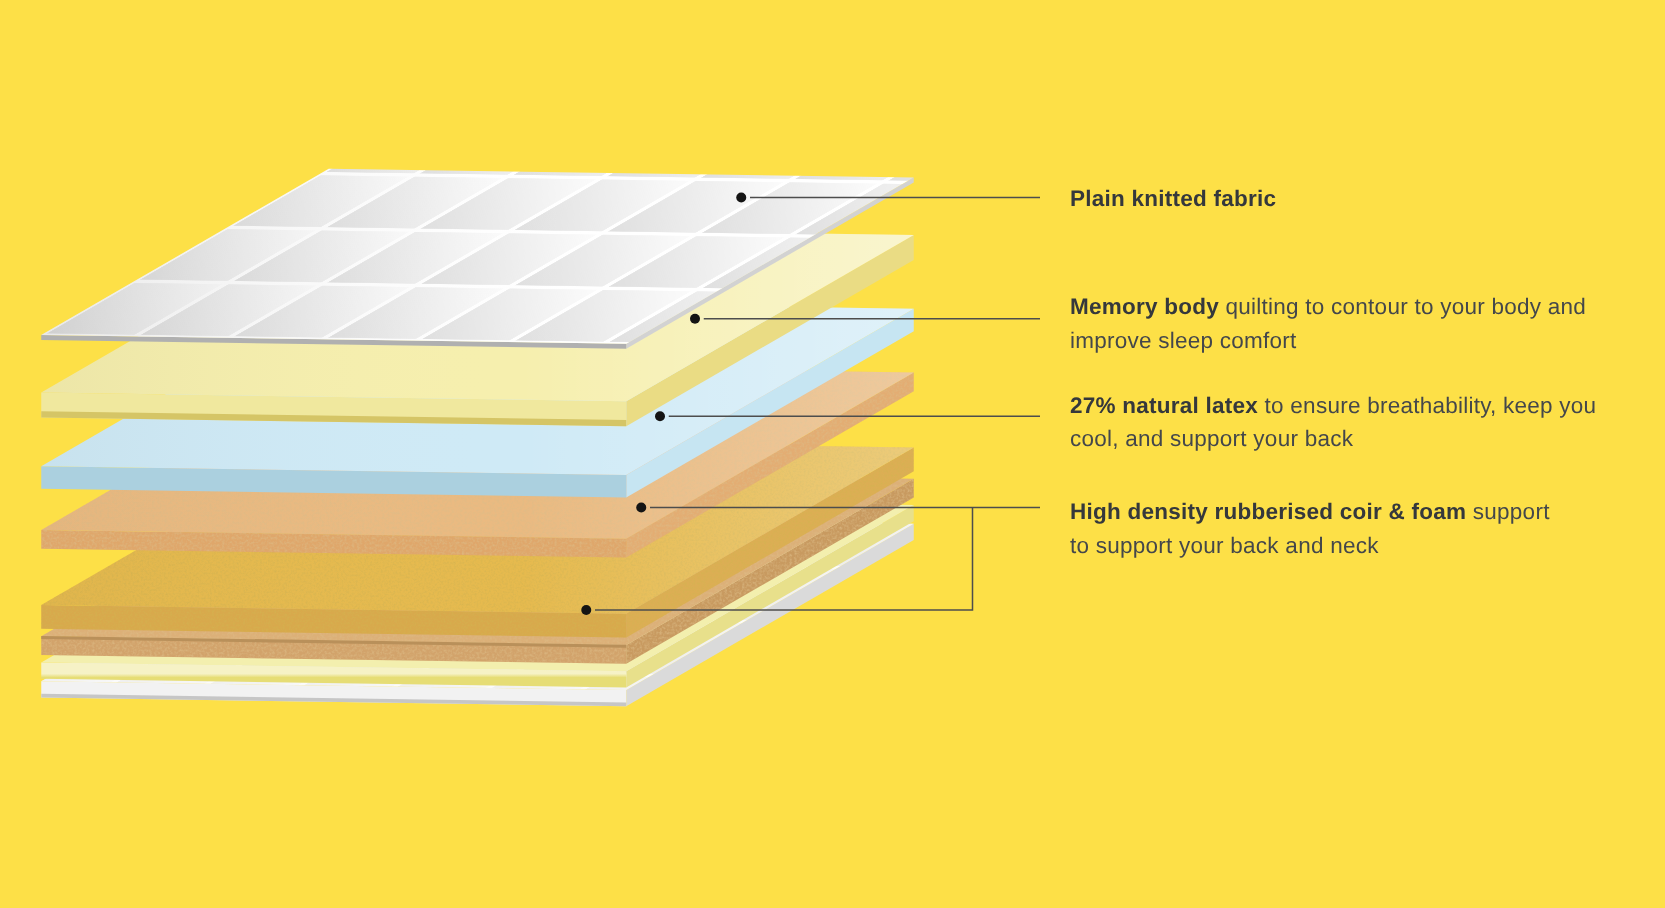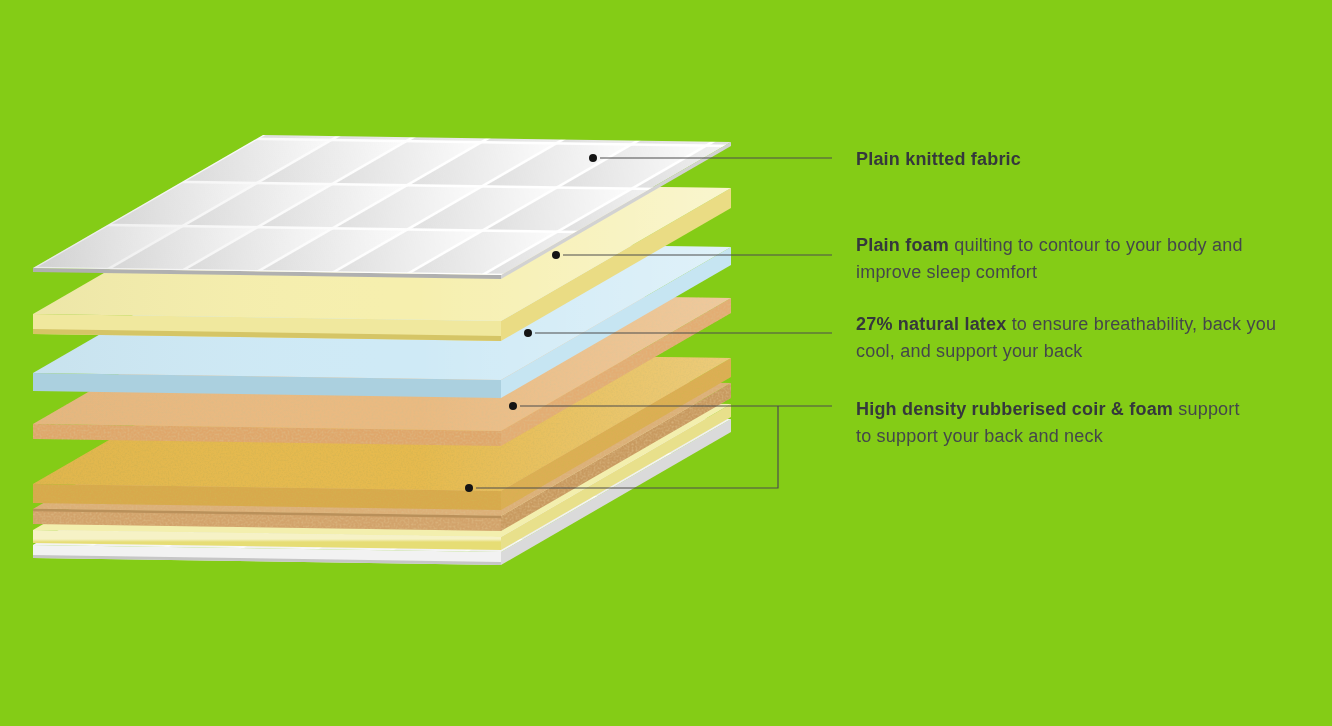--- a/index.html
+++ b/index.html
@@ -1,20 +1,20 @@
 <!DOCTYPE html>
 <html><head>
 <meta charset="utf-8">
 <style>
   html,body{margin:0;padding:0;}
   body{
     width:1332px;height:726px;background:#ffffff;overflow:hidden;
     font-family:"Liberation Sans","DejaVu Sans",sans-serif;
   }
-  .stage{position:relative;width:1332px;height:726px;background:#84cc16;}
+  .stage{position:relative;width:1332px;height:726px;background:#fde047;}
   .diagram-svg{position:absolute;left:0;top:0;}
   .callout{
     position:absolute;left:856px;width:480px;
     font-size:18px;line-height:27px;letter-spacing:.2px;
     color:#44474b;
   }
   .callout p{margin:0;padding:0;}
   .callout b{font-weight:700;color:#35383c;}
 </style>
 </head>
@@ -139,25 +139,25 @@
       <circle cx="513" cy="406" r="4" fill="#141414"></circle>
       <circle cx="469" cy="488" r="4" fill="#141414"></circle>
     </g>
   </svg>
 
   <div>
     <div class="callout" style="top:146px">
       <p><b>Plain knitted fabric</b></p>
     </div>
     <div class="callout" style="top:232px">
-      <p><b>Plain foam</b><span> quilting to contour to your body and</span></p>
+      <p><b>Memory body</b><span> quilting to contour to your body and</span></p>
       <p>improve sleep comfort</p>
     </div>
     <div class="callout" style="top:311px">
-      <p><b>27% natural latex</b><span> to ensure breathability, back you</span></p>
+      <p><b>27% natural latex</b><span> to ensure breathability, keep you</span></p>
       <p>cool, and support your back</p>
     </div>
     <div class="callout" style="top:396px">
       <p><b>High density rubberised coir &amp; foam</b><span> support</span></p>
       <p>to support your back and neck</p>
     </div>
   </div>
 
 </div>
 

